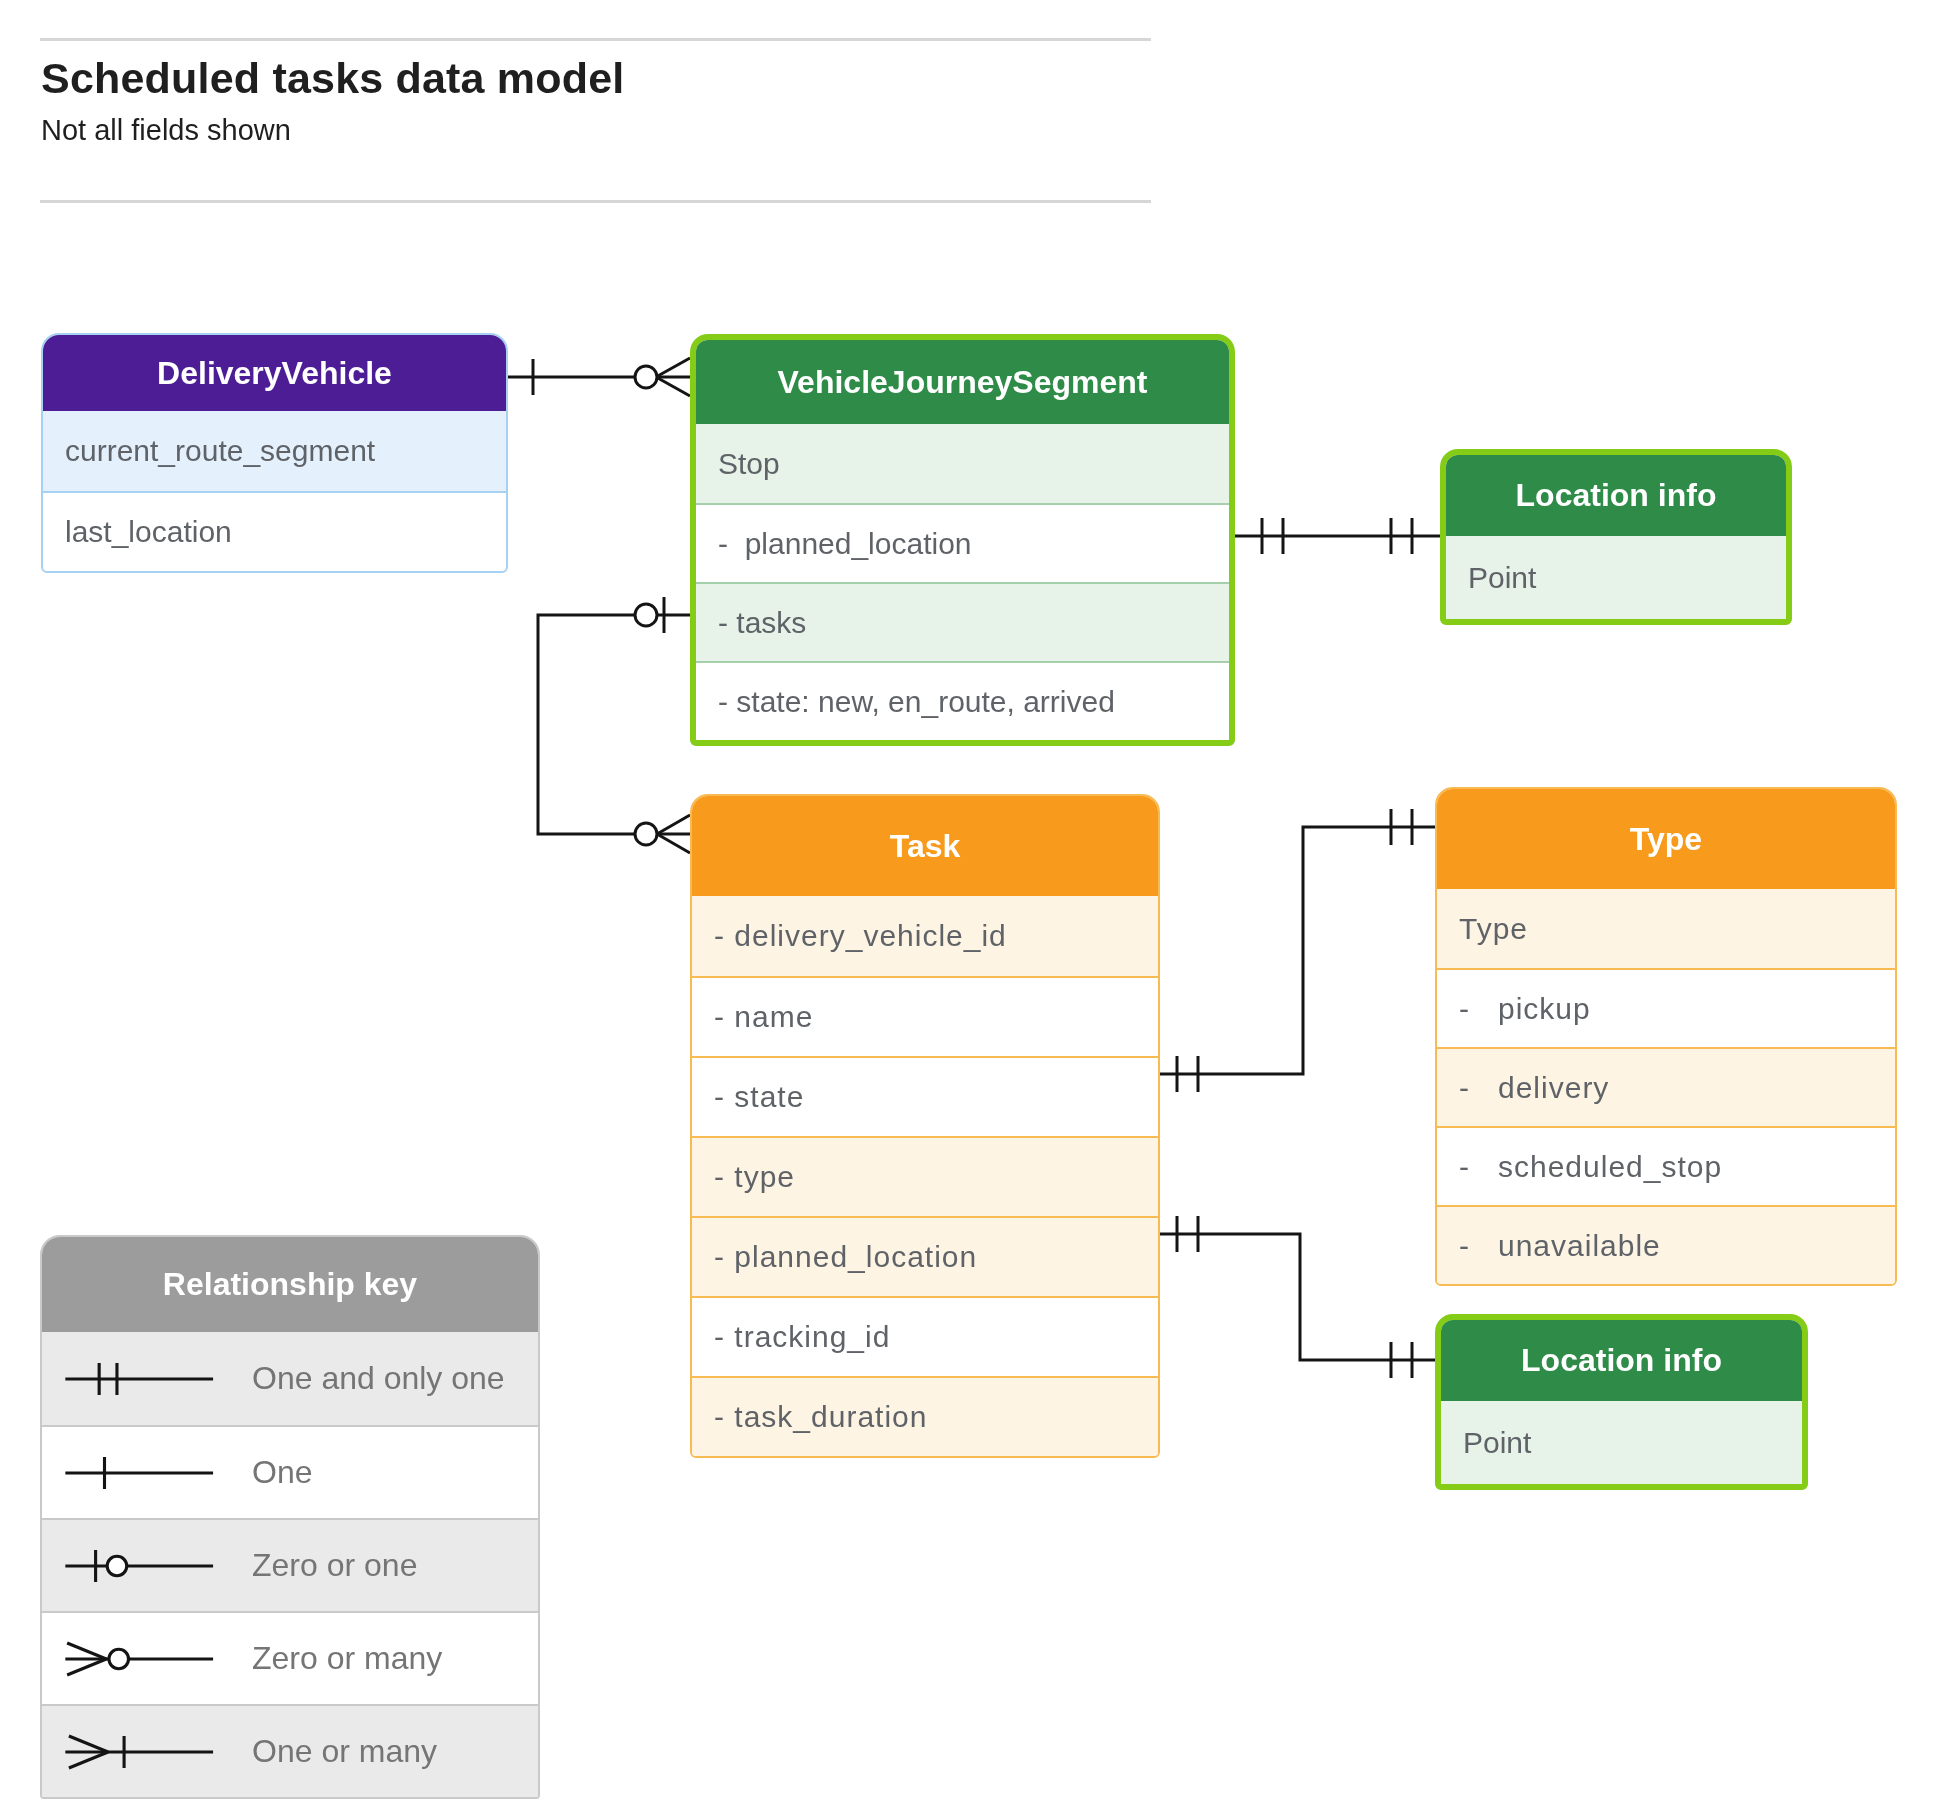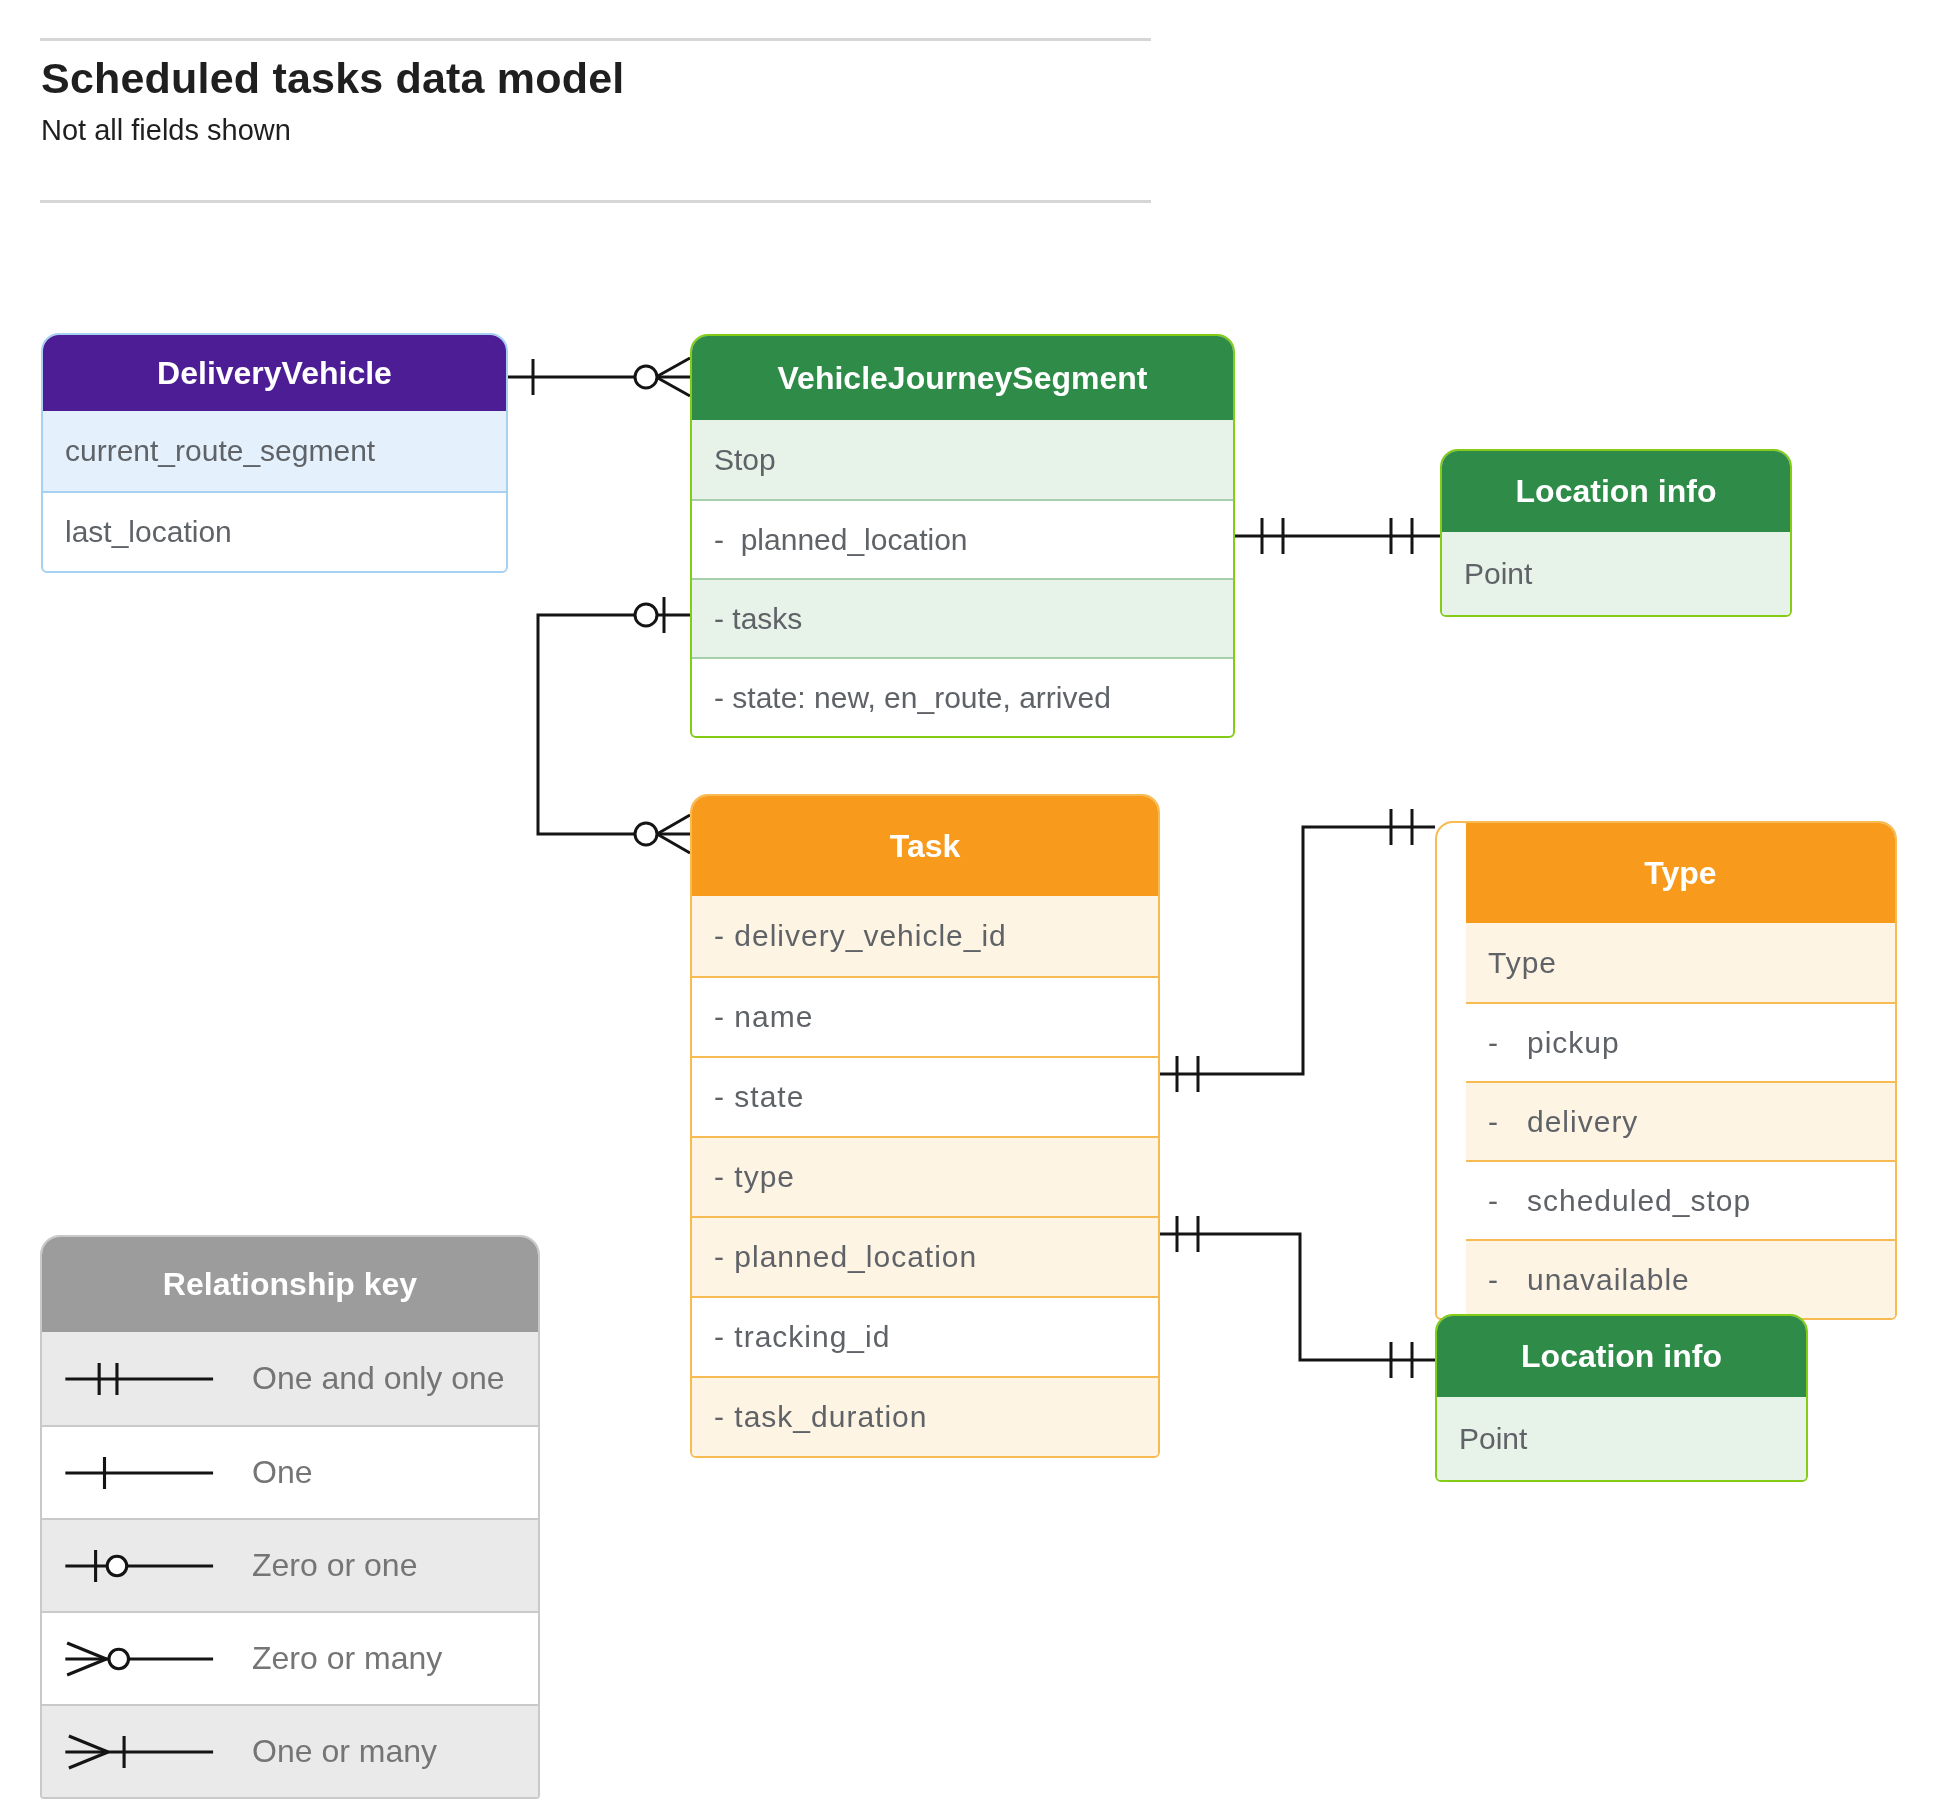--- a/index.html
+++ b/index.html
@@ -17,21 +17,21 @@
   .entity-row span{white-space:pre;}
   .entity-row + .entity-row{border-top:2px solid;}
 
   
   .e-blue{border:2px solid #a7d1f0;}
   .e-blue .entity-header{background:#4c1d95;height:76px;}
   .e-blue .entity-row{height:80px;border-color:#a7d1f0;}
   .e-blue .tint{background:#e4f0fb;}
 
   
-  .e-green{border:2px solid #84cc16;}
+  .e-green{border:6px solid #84cc16;}
   .e-green .entity-header{background:#2e8b48;}
   .e-green .entity-row{border-color:#a6cfab;}
   .e-green .tint{background:#e7f2e9;}
   .e-vjs .entity-header{height:84px;}
   .e-vjs .entity-row{height:79px;}
   .e-loc .entity-header{height:81px;text-align:right;}
   .e-loc .entity-row{height:83px;}
 
   
   .e-orange{border:2px solid #f8bb54;}
@@ -157,21 +157,21 @@
         <span>- planned_location</span>
       </div>
     <div class="entity-row">
         <span>- tracking_id</span>
       </div>
     <div class="entity-row tint">
         <span>- task_duration</span>
       </div>
   </div>
 
-  <div class="entity e-orange e-type" style="left:1435px;top:821px;width:462px;padding-left:29px;">
+  <div class="entity e-orange e-type" style="left:1435px;top:787px;width:462px;">
     <div class="entity-header">
         <span>Type</span>
       </div>
     <div class="entity-row tint">
         <span>Type</span>
       </div>
     <div class="entity-row">
         <span>-   pickup</span>
       </div>
     <div class="entity-row tint">

